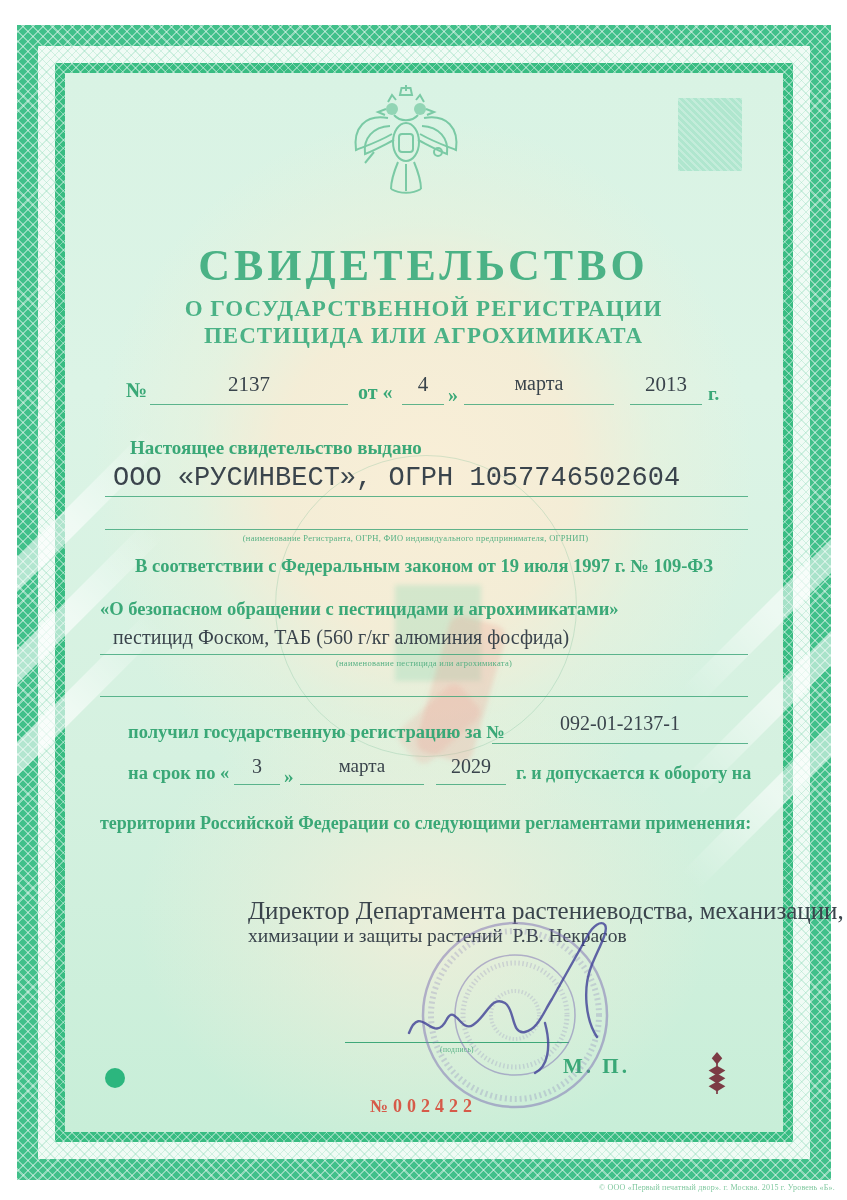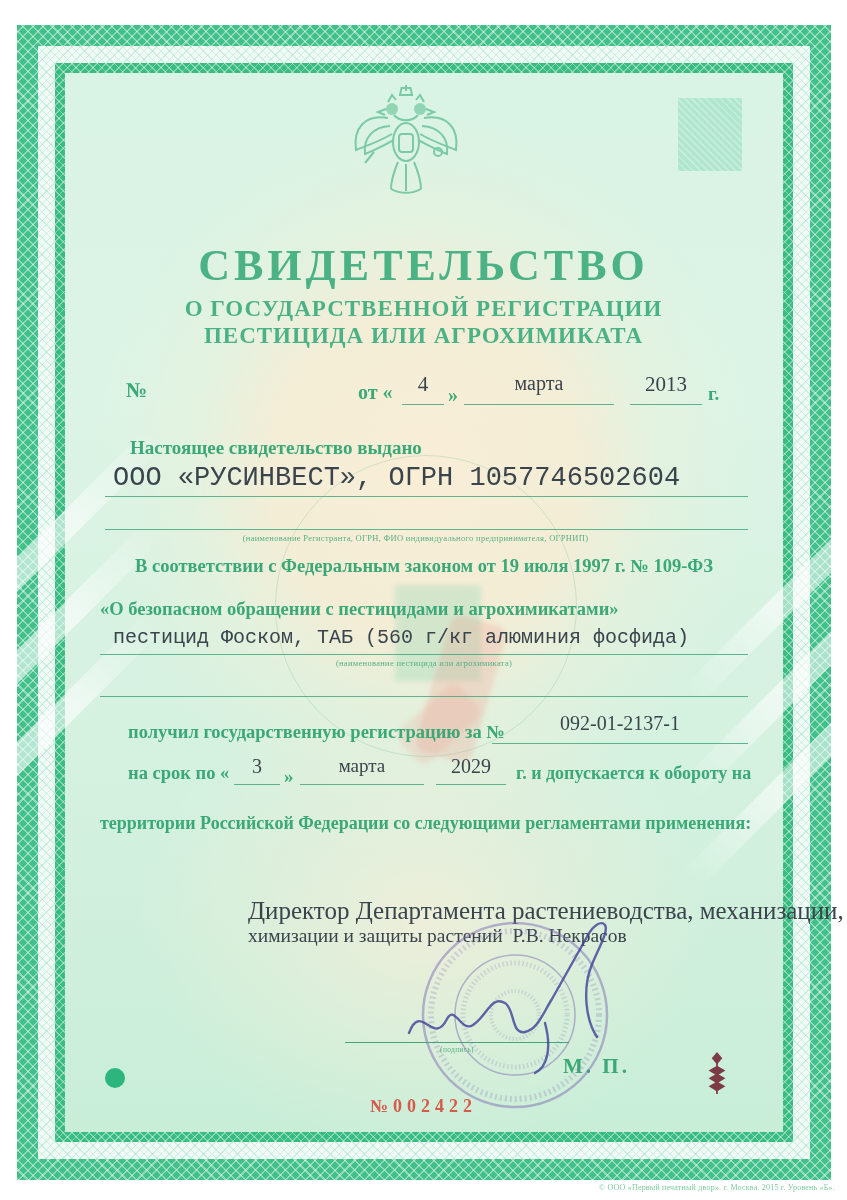--- a/index.html
+++ b/index.html
@@ -103,37 +103,38 @@
     </g>
   </svg>
 
   <div class="hologram"></div>
 
   <div class="t head" style="top:240px;font-size:44px;letter-spacing:4px;">СВИДЕТЕЛЬСТВО</div>
   <div class="t head" style="top:296px;font-size:23px;letter-spacing:1px;">О ГОСУДАРСТВЕННОЙ РЕГИСТРАЦИИ</div>
   <div class="t head" style="top:323px;font-size:23px;letter-spacing:1px;">ПЕСТИЦИДА ИЛИ АГРОХИМИКАТА</div>
 
   <div class="t green" style="left:126px;top:378px;font-size:21px;">№</div>
+  <div class="field" style="left:150px;top:372px;width:198px;height:32px;font-size:21px;"><span>2137</span></div>
   <div class="t green" style="left:358px;top:381px;font-size:20px;">от «</div>
   <div class="field" style="left:402px;top:372px;width:42px;height:32px;font-size:21px;"><span>4</span></div>
   <div class="t green" style="left:448px;top:384px;font-size:20px;">»</div>
   <div class="field" style="left:464px;top:372px;width:150px;height:32px;font-size:20px;"><span>марта</span></div>
   <div class="field" style="left:630px;top:372px;width:72px;height:32px;font-size:21px;"><span>2013</span></div>
   <div class="t green" style="left:708px;top:383px;font-size:19px;">г.</div>
 
   <div class="t green" style="left:130px;top:437px;font-size:19px;">Настоящее свидетельство выдано</div>
   <div class="t dark" style="left:113px;top:463px;font-size:27px;font-family:Liberation Mono, monospace;">ООО «РУСИНВЕСТ», ОГРН 1057746502604</div>
   <div class="rule" style="left:105px;top:496px;width:643px;"></div>
   <div class="rule" style="left:105px;top:529px;width:643px;"></div>
   <div class="cap" style="left:94px;top:533px;width:643px;">(наименование Регистранта, ОГРН, ФИО индивидуального предпринимателя, ОГРНИП)</div>
 
   <div class="t green" style="left:100px;top:556px;width:648px;text-align:center;font-size:18.5px;">В соответствии с Федеральным законом от 19 июля 1997 г. № 109-ФЗ</div>
   <div class="t green" style="left:100px;top:599px;font-size:18.5px;">«О безопасном обращении с пестицидами и агрохимикатами»</div>
 
-  <div class="t dark" style="left:113px;top:626px;font-size:20px;font-family:Liberation Mono, monospace;">пестицид Фоском, ТАБ (560 г/кг алюминия фосфида)</div>
+  <div class="t dark" style="left:113px;top:626px;font-size:20px;">пестицид Фоском, ТАБ (560 г/кг алюминия фосфида)</div>
   <div class="rule" style="left:100px;top:654px;width:648px;"></div>
   <div class="cap" style="left:100px;top:658px;width:648px;">(наименование пестицида или агрохимиката)</div>
   <div class="rule" style="left:100px;top:696px;width:648px;"></div>
 
   <div class="t green" style="left:128px;top:722px;font-size:18.5px;">получил государственную регистрацию за №</div>
   <div class="field" style="left:492px;top:712px;width:256px;height:31px;font-size:20px;"><span>092-01-2137-1</span></div>
 
   <div class="t green" style="left:128px;top:763px;font-size:18.5px;">на срок по «</div>
   <div class="field" style="left:234px;top:755px;width:46px;height:29px;font-size:20px;"><span>3</span></div>
   <div class="t green" style="left:284px;top:766px;font-size:19px;">»</div>

